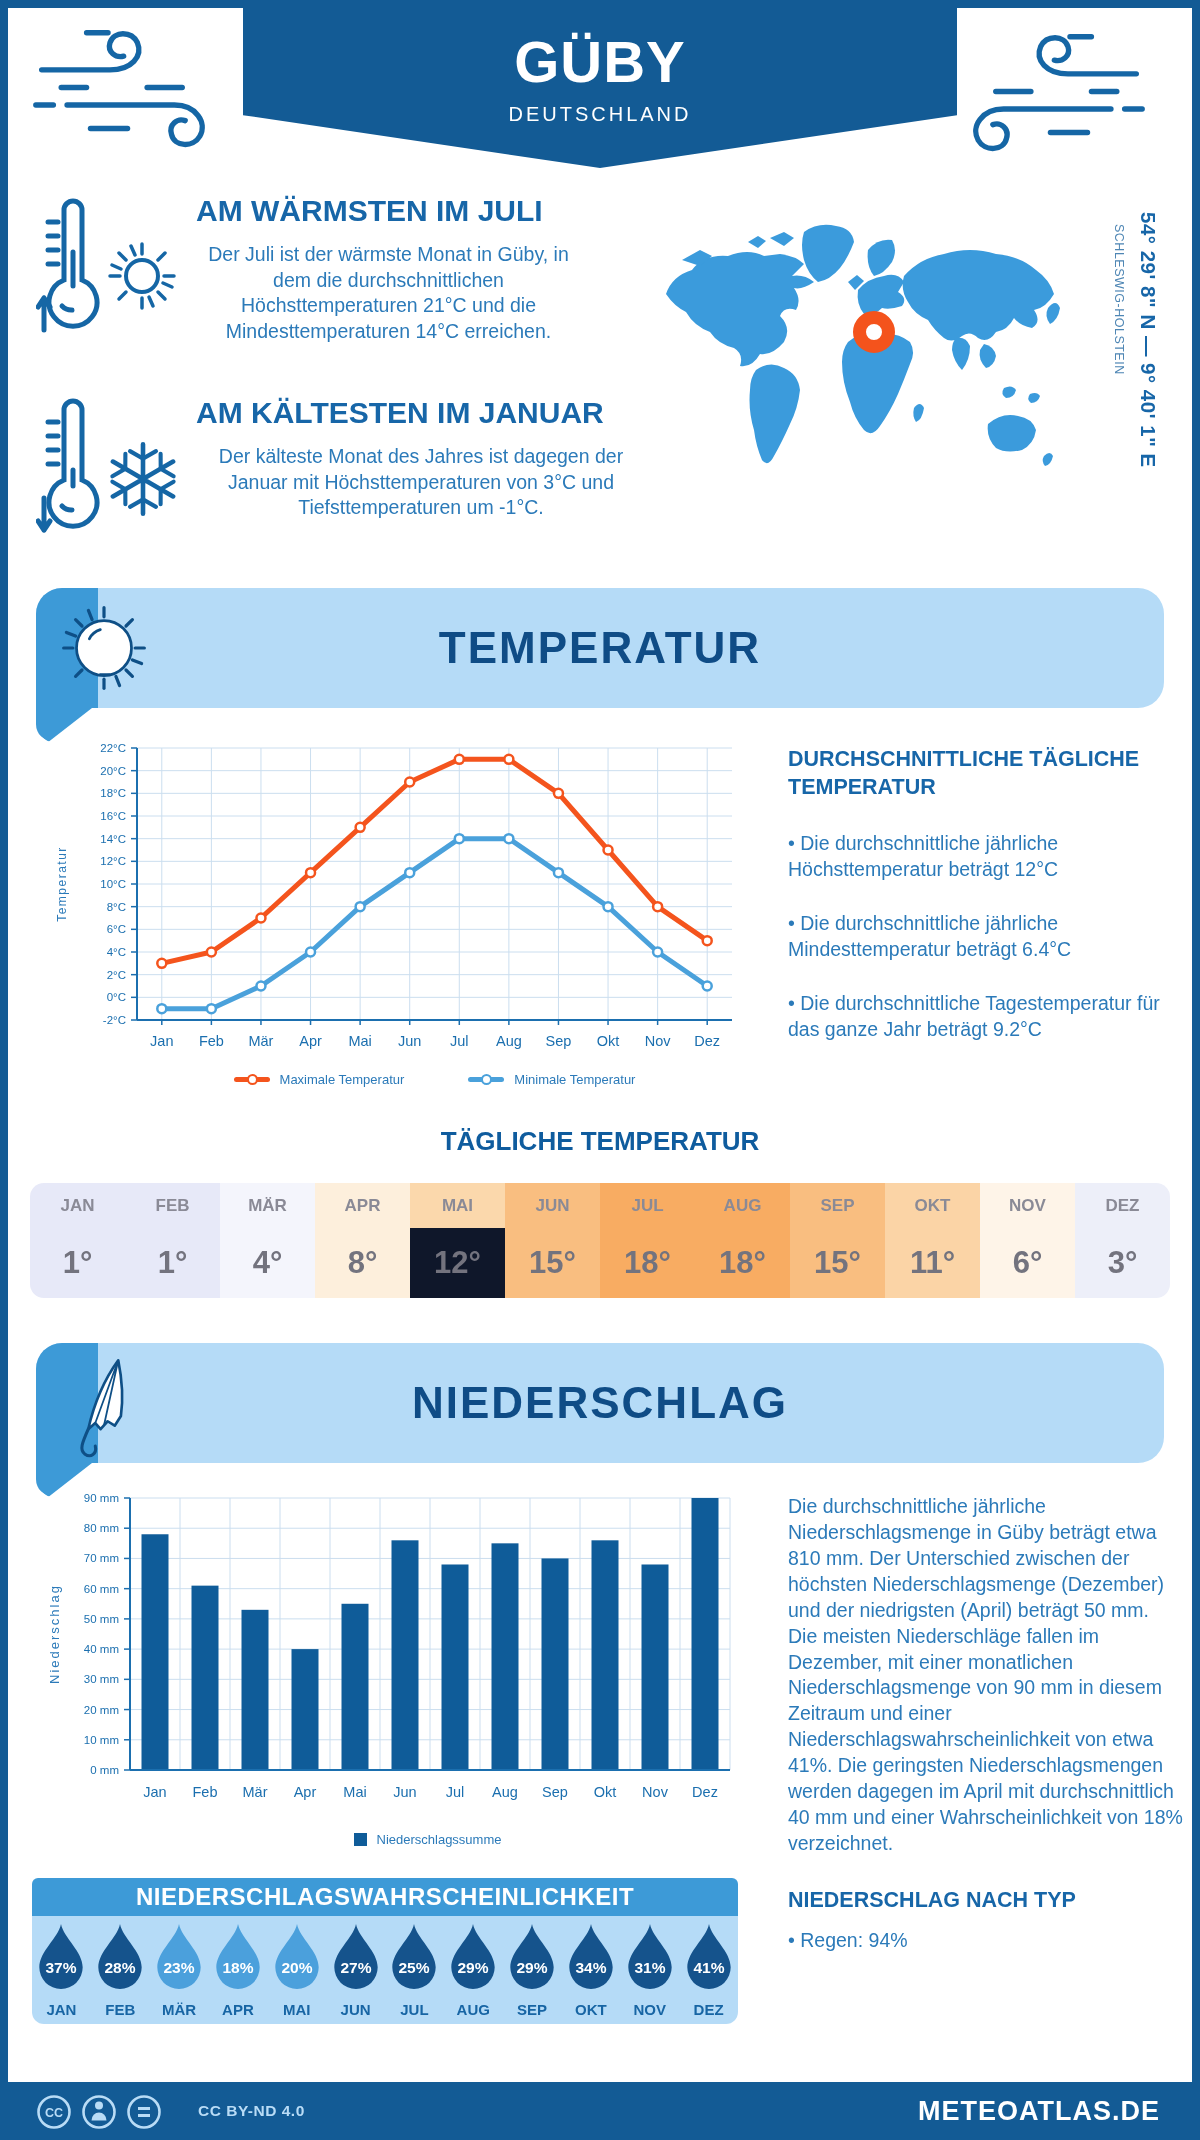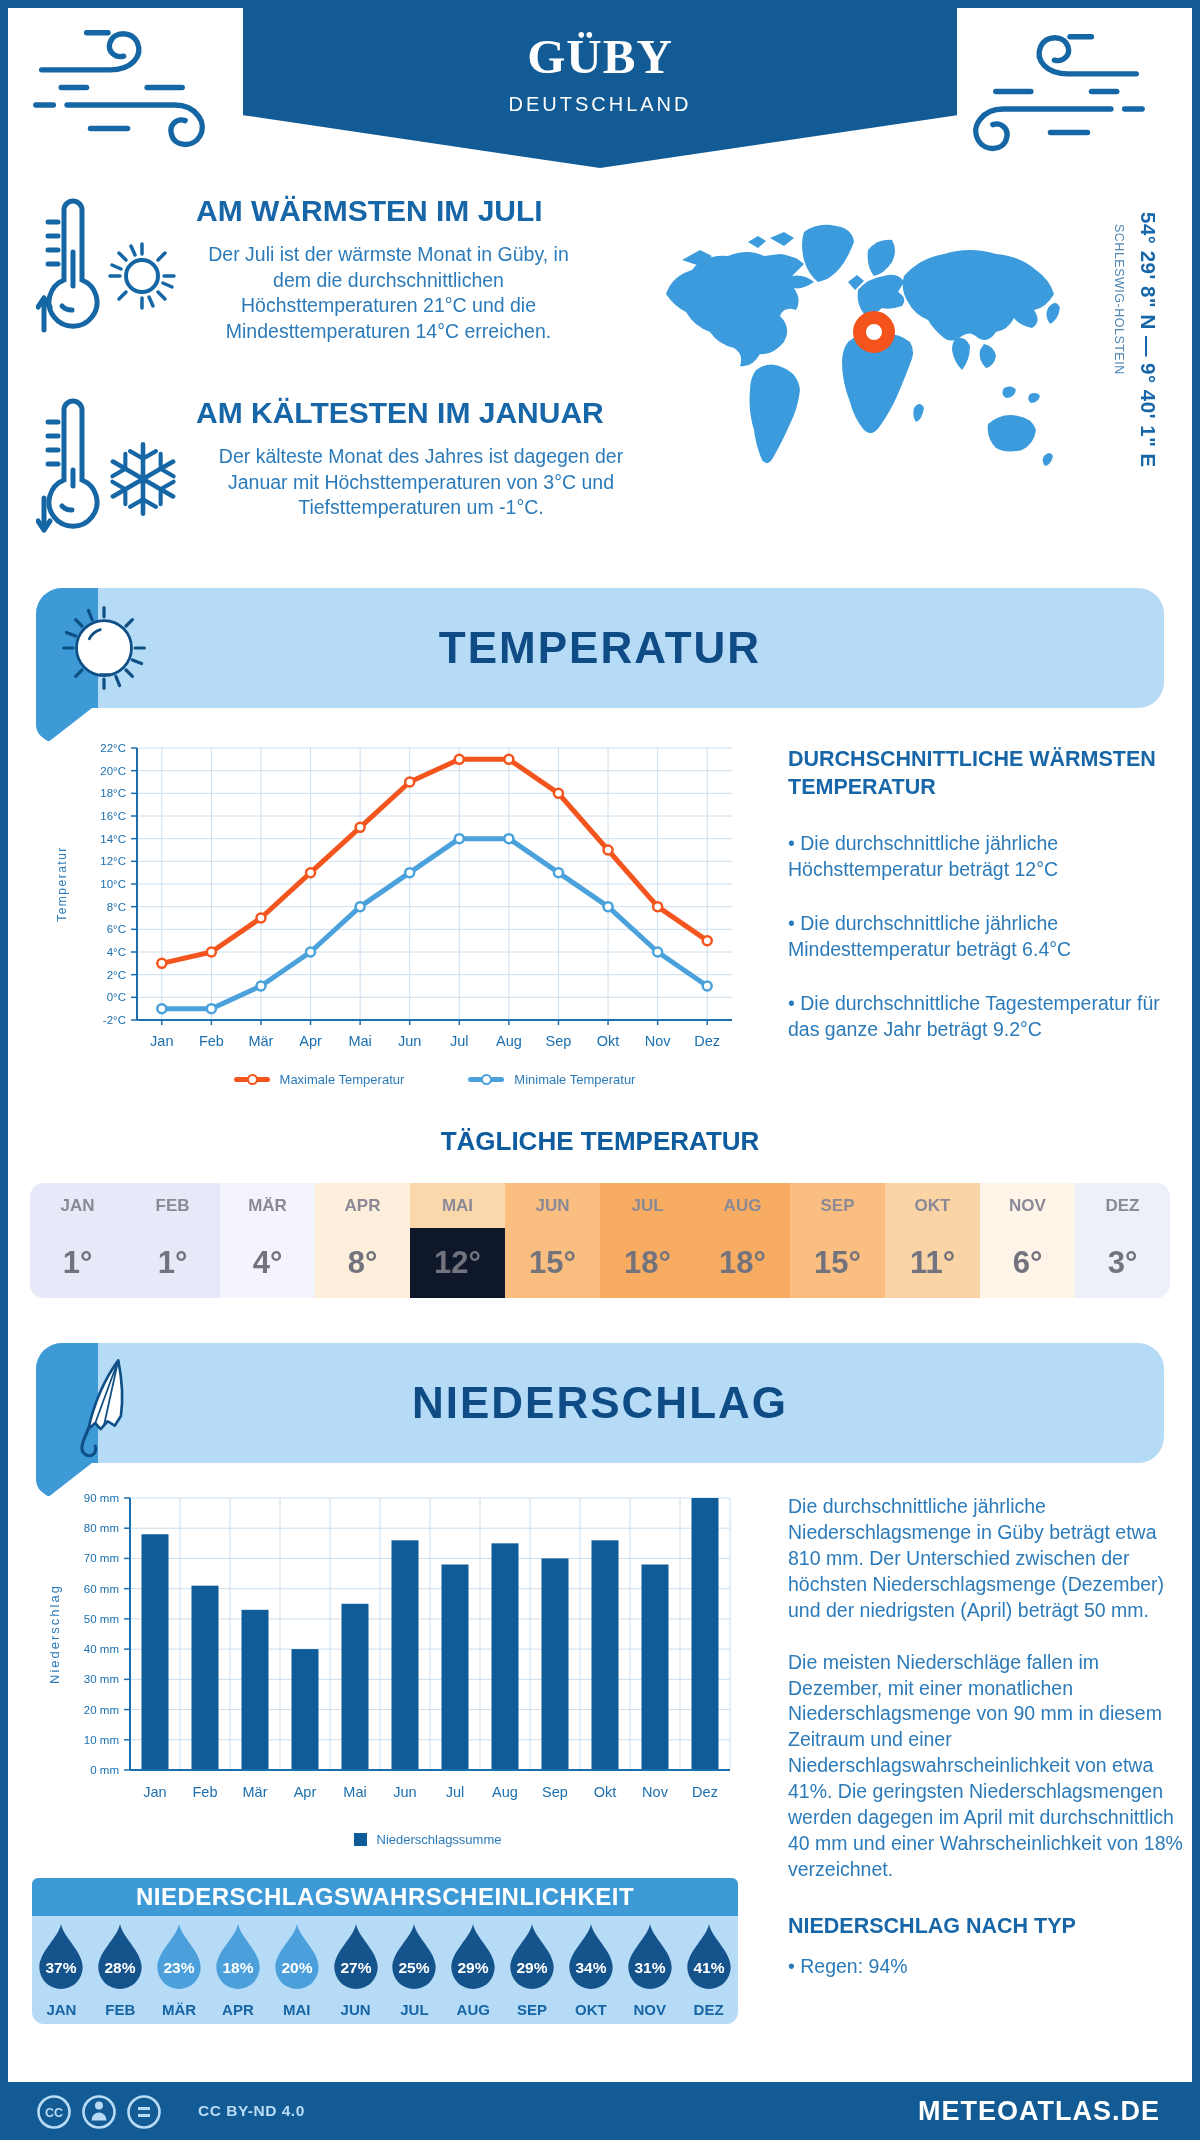--- a/index.html
+++ b/index.html
@@ -6,21 +6,21 @@
   .page{position:relative;width:1200px;height:2140px;background:#fff;overflow:hidden;
         font-family:"Liberation Sans","DejaVu Sans",sans-serif;}
   .abs{position:absolute;}
   
   .frame-top{left:0;top:0;width:1200px;height:8px;background:#135B95;}
   .frame-left{left:0;top:0;width:8px;height:2140px;background:#135B95;}
   .frame-right{left:1192px;top:0;width:8px;height:2140px;background:#135B95;}
   
   .banner{left:243px;top:8px;width:714px;height:160px;background:#135B95;
           clip-path:polygon(0 0,100% 0,100% 67%,50% 100%,0 67%);text-align:center;color:#fff;}
-  .banner h1{margin:20px 0 0;font-size:49px;letter-spacing:1px;font-family:Liberation Serif, serif;}
+  .banner h1{margin:20px 0 0;font-size:58px;letter-spacing:1px;}
   .banner .sub{margin-top:8px;font-size:20px;letter-spacing:3px;}
   
   .hl-title{font-size:30px;font-weight:bold;color:#1766A8;}
   .hl-text{font-size:19.5px;line-height:1.32;color:#2B7AB9;text-align:center;}
   
   .vert{writing-mode:vertical-rl;white-space:nowrap;}
   .coords{left:1136px;top:212px;font-size:20.5px;font-weight:bold;color:#1766A8;letter-spacing:.5px;}
   .region{left:1112px;top:224px;font-size:12.5px;color:#4E86B4;letter-spacing:.5px;}
   
   .band{width:1128px;height:120px;background:#B5DBF7;border-radius:26px;}
@@ -322,21 +322,21 @@
       </div>
       <div class="item">
         <span class="swl" style="background: rgb(74, 161, 219); color: rgb(74, 161, 219);">
           <span class="dot"></span>
         </span>
         <span>Minimale Temperatur</span>
       </div>
     </div>
 
   <div class="abs panel" style="left:788px;top:746px;width:395px">
-    <h3>DURCHSCHNITTLICHE WÄRMSTEN TEMPERATUR</h3>
+    <h3>DURCHSCHNITTLICHE TÄGLICHE TEMPERATUR</h3>
     <p style="margin-top:30px">• Die durchschnittliche jährliche Höchsttemperatur beträgt 12°C</p>
     <p style="margin-top:28px">• Die durchschnittliche jährliche Mindesttemperatur beträgt 6.4°C</p>
     <p style="margin-top:28px">• Die durchschnittliche Tagestemperatur für das ganze Jahr beträgt 9.2°C</p>
   </div>
 
   <div class="abs daily-heading">TÄGLICHE TEMPERATUR</div>
   <div id="daily-table" class="abs month-table">
       <div class="hcell" style="background: rgb(231, 233, 248);">JAN</div>
       <div class="hcell" style="background: rgb(231, 233, 248);">FEB</div>
       <div class="hcell" style="background: rgb(244, 245, 252);">MÄR</div>
@@ -448,21 +448,21 @@
     </svg>
   <div id="bar-legend" class="abs legend" style="left:130px;top:1832px;width:595px">
       <div class="item">
         <span class="swsq" style="background: rgb(15, 92, 153);"></span>
         <span>Niederschlagssumme</span>
       </div>
     </div>
 
   <div class="abs panel" style="left:788px;top:1494px;width:396px">
     <p>Die durchschnittliche jährliche Niederschlagsmenge in Güby beträgt etwa 810 mm. Der Unterschied zwischen der höchsten Niederschlagsmenge (Dezember) und der niedrigsten (April) beträgt 50 mm.</p>
-    <p style="margin-top:26px">Die meisten Niederschläge fallen im Dezember, mit einer monatlichen Niederschlagsmenge von 90 mm in diesem Zeitraum und einer Niederschlagswahrscheinlichkeit von etwa 41%. Die geringsten Niederschlagsmengen werden dagegen im April mit durchschnittlich 40 mm und einer Wahrscheinlichkeit von 18% verzeichnet.</p>
+    <p style="">Die meisten Niederschläge fallen im Dezember, mit einer monatlichen Niederschlagsmenge von 90 mm in diesem Zeitraum und einer Niederschlagswahrscheinlichkeit von etwa 41%. Die geringsten Niederschlagsmengen werden dagegen im April mit durchschnittlich 40 mm und einer Wahrscheinlichkeit von 18% verzeichnet.</p>
     <h3 style="margin-top:30px">NIEDERSCHLAG NACH TYP</h3>
     <p style="margin-top:14px">• Regen: 94%</p>
   </div>
 
   <div class="abs prob-header">NIEDERSCHLAGSWAHRSCHEINLICHKEIT</div>
   <div id="prob-body" class="abs prob-body">
       <div class="dropcol"><svg width="48" height="66" viewBox="0 0 48 70" style="margin-top: 7px;">
           <path d="M24,1 C27,16 47,30 47,47 A23,23 0 1 1 1,47 C1,30 21,16 24,1 Z" fill="#15538C"></path>
           <text x="24" y="53" text-anchor="middle" font-size="16.5" font-weight="bold" fill="#fff">37%</text>
         </svg><div class="mon">JAN</div></div>

